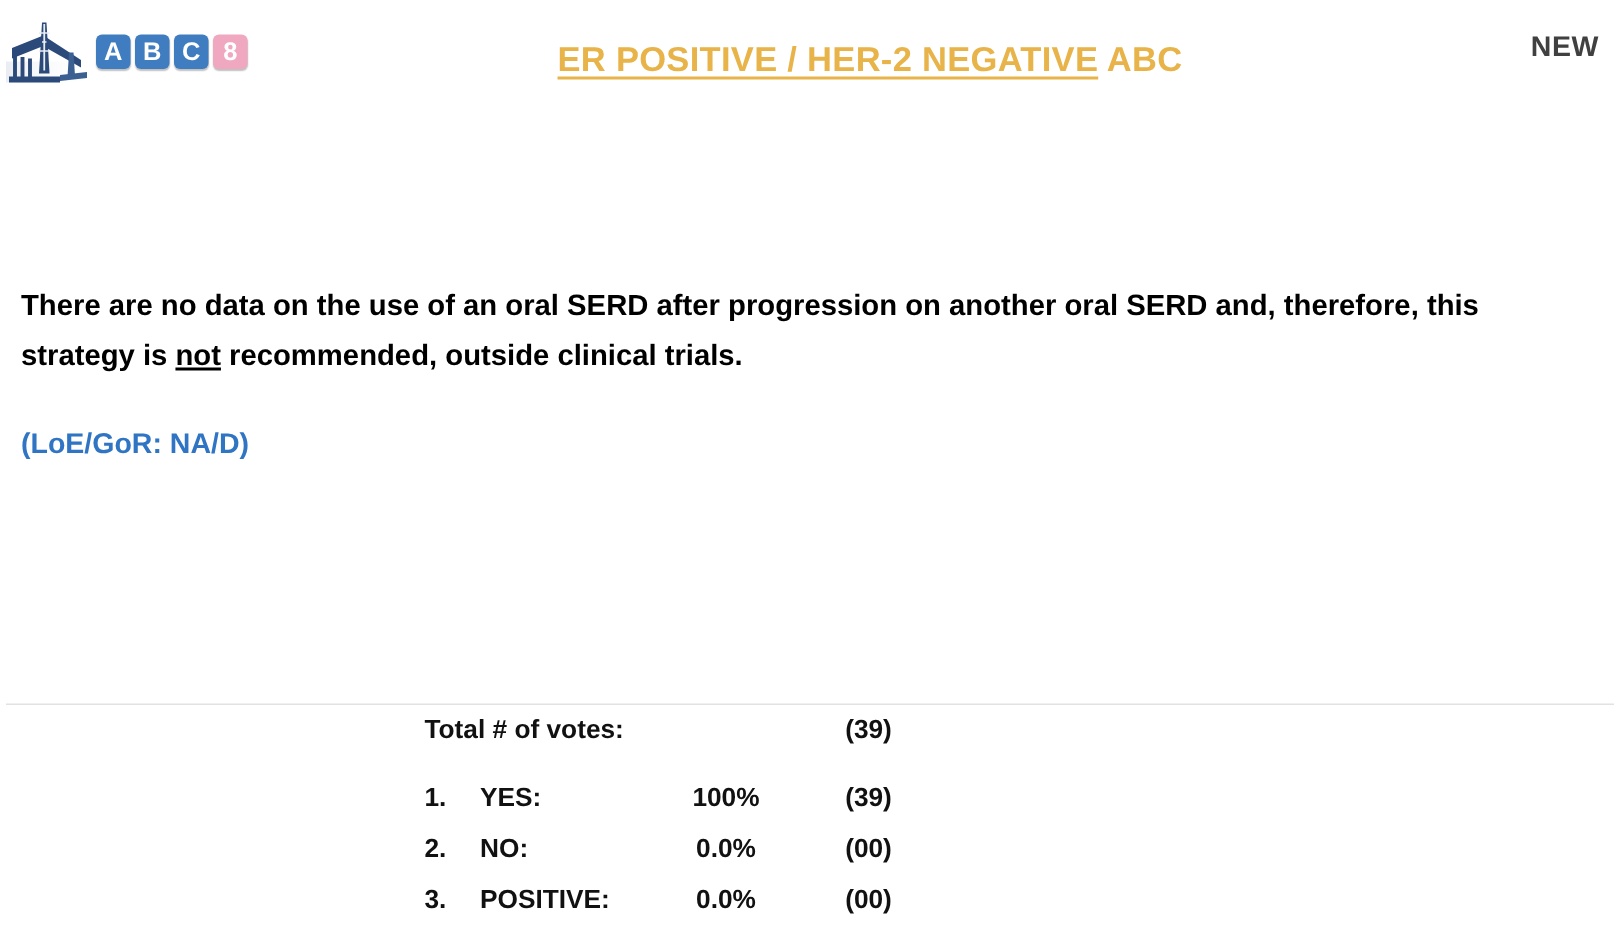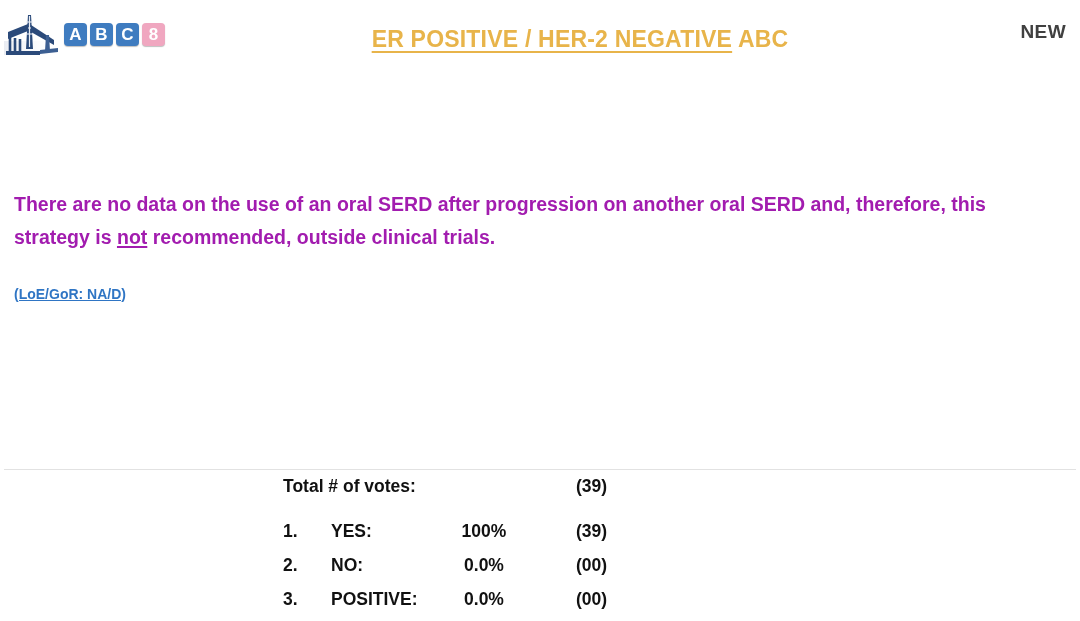--- a/index.html
+++ b/index.html
@@ -91,36 +91,35 @@
 
   
   .statement {
     position: absolute;
     left: 14px;
     top: 188px;
     width: 1000px;
     font-size: 19.5px;
     font-weight: bold;
     line-height: 33px;
-    color: #a21caf;
+    color: #000000;
   }
   .statement u {
     text-decoration: underline;
     text-decoration-thickness: 2px;
     text-underline-offset: 2px;
   }
 
   .loe-gor {
     position: absolute;
     left: 14px;
     top: 286px;
-    font-size: 14px;
+    font-size: 19px;
     font-weight: bold;
     color: #2f75c4;
-    text-decoration: underline;
   }
 
   
   .divider {
     position: absolute;
     left: 4px;
     top: 469px;
     width: 1072px;
     height: 1px;
     background: #e2e2e2;
@@ -144,41 +143,41 @@
     color: #111111;
   }
   .vote-row .col-num {
     position: absolute;
     left: 283px;
     width: 28px;
     text-align: left;
   }
   .vote-row .col-label {
     position: absolute;
-    left: 331px;
+    left: 320px;
     text-align: left;
     white-space: nowrap;
   }
   .vote-row .col-label-wide {
     position: absolute;
     left: 283px;
     text-align: left;
     white-space: nowrap;
   }
   .vote-row .col-pct {
     position: absolute;
     left: 430px;
     width: 108px;
     text-align: center;
   }
   .vote-row .col-count {
     position: absolute;
     left: 551px;
     width: 56px;
-    text-align: right;
+    text-align: center;
   }
   .vote-row .bar-track {
     position: absolute;
     left: 611px;
     top: 3px;
     width: 430px;
     height: 26px;
   }
   .vote-row .bar-fill {
     height: 26px;

